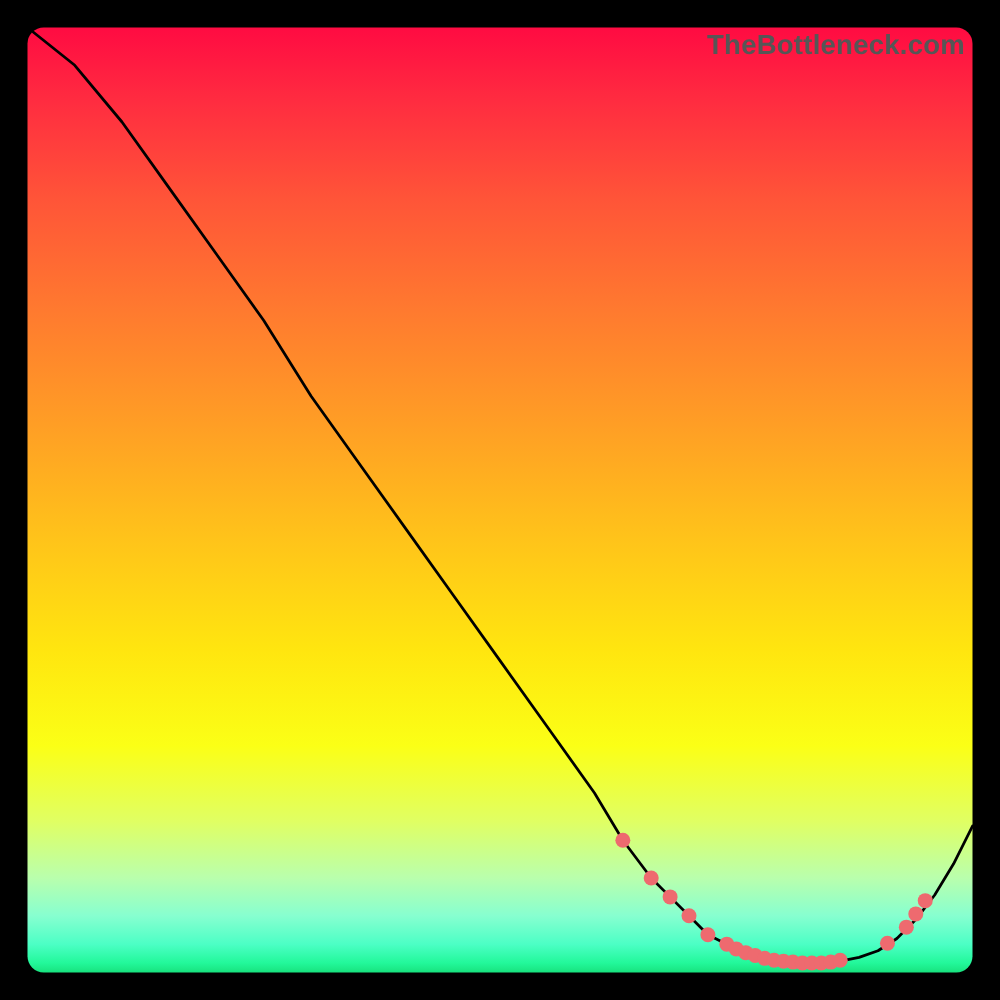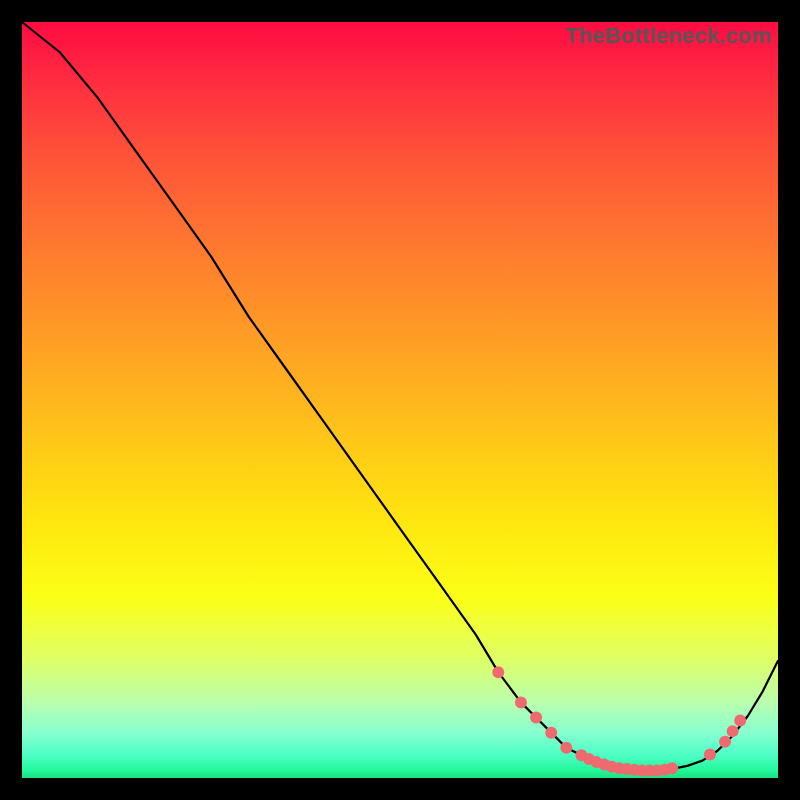--- a/index.html
+++ b/index.html
@@ -25,20 +25,21 @@
       #ffc31a 54%,
       #ffe60f 66%,
       #fbff16 76%,
       #e0ff63 84%,
       #b9ffad 90%,
       #87ffd0 94%,
       #4cffc5 97%,
       #22f89a 99%,
       #18e27e 100%
     );
+    border-radius: 13px;
   }
   .watermark {
     position: absolute;
     top: 1px;
     right: 6px;
     font-family: Arial, Helvetica, sans-serif;
     font-size: 22px;
     font-weight: 600;
     color: #565656;
     letter-spacing: 0.2px;

